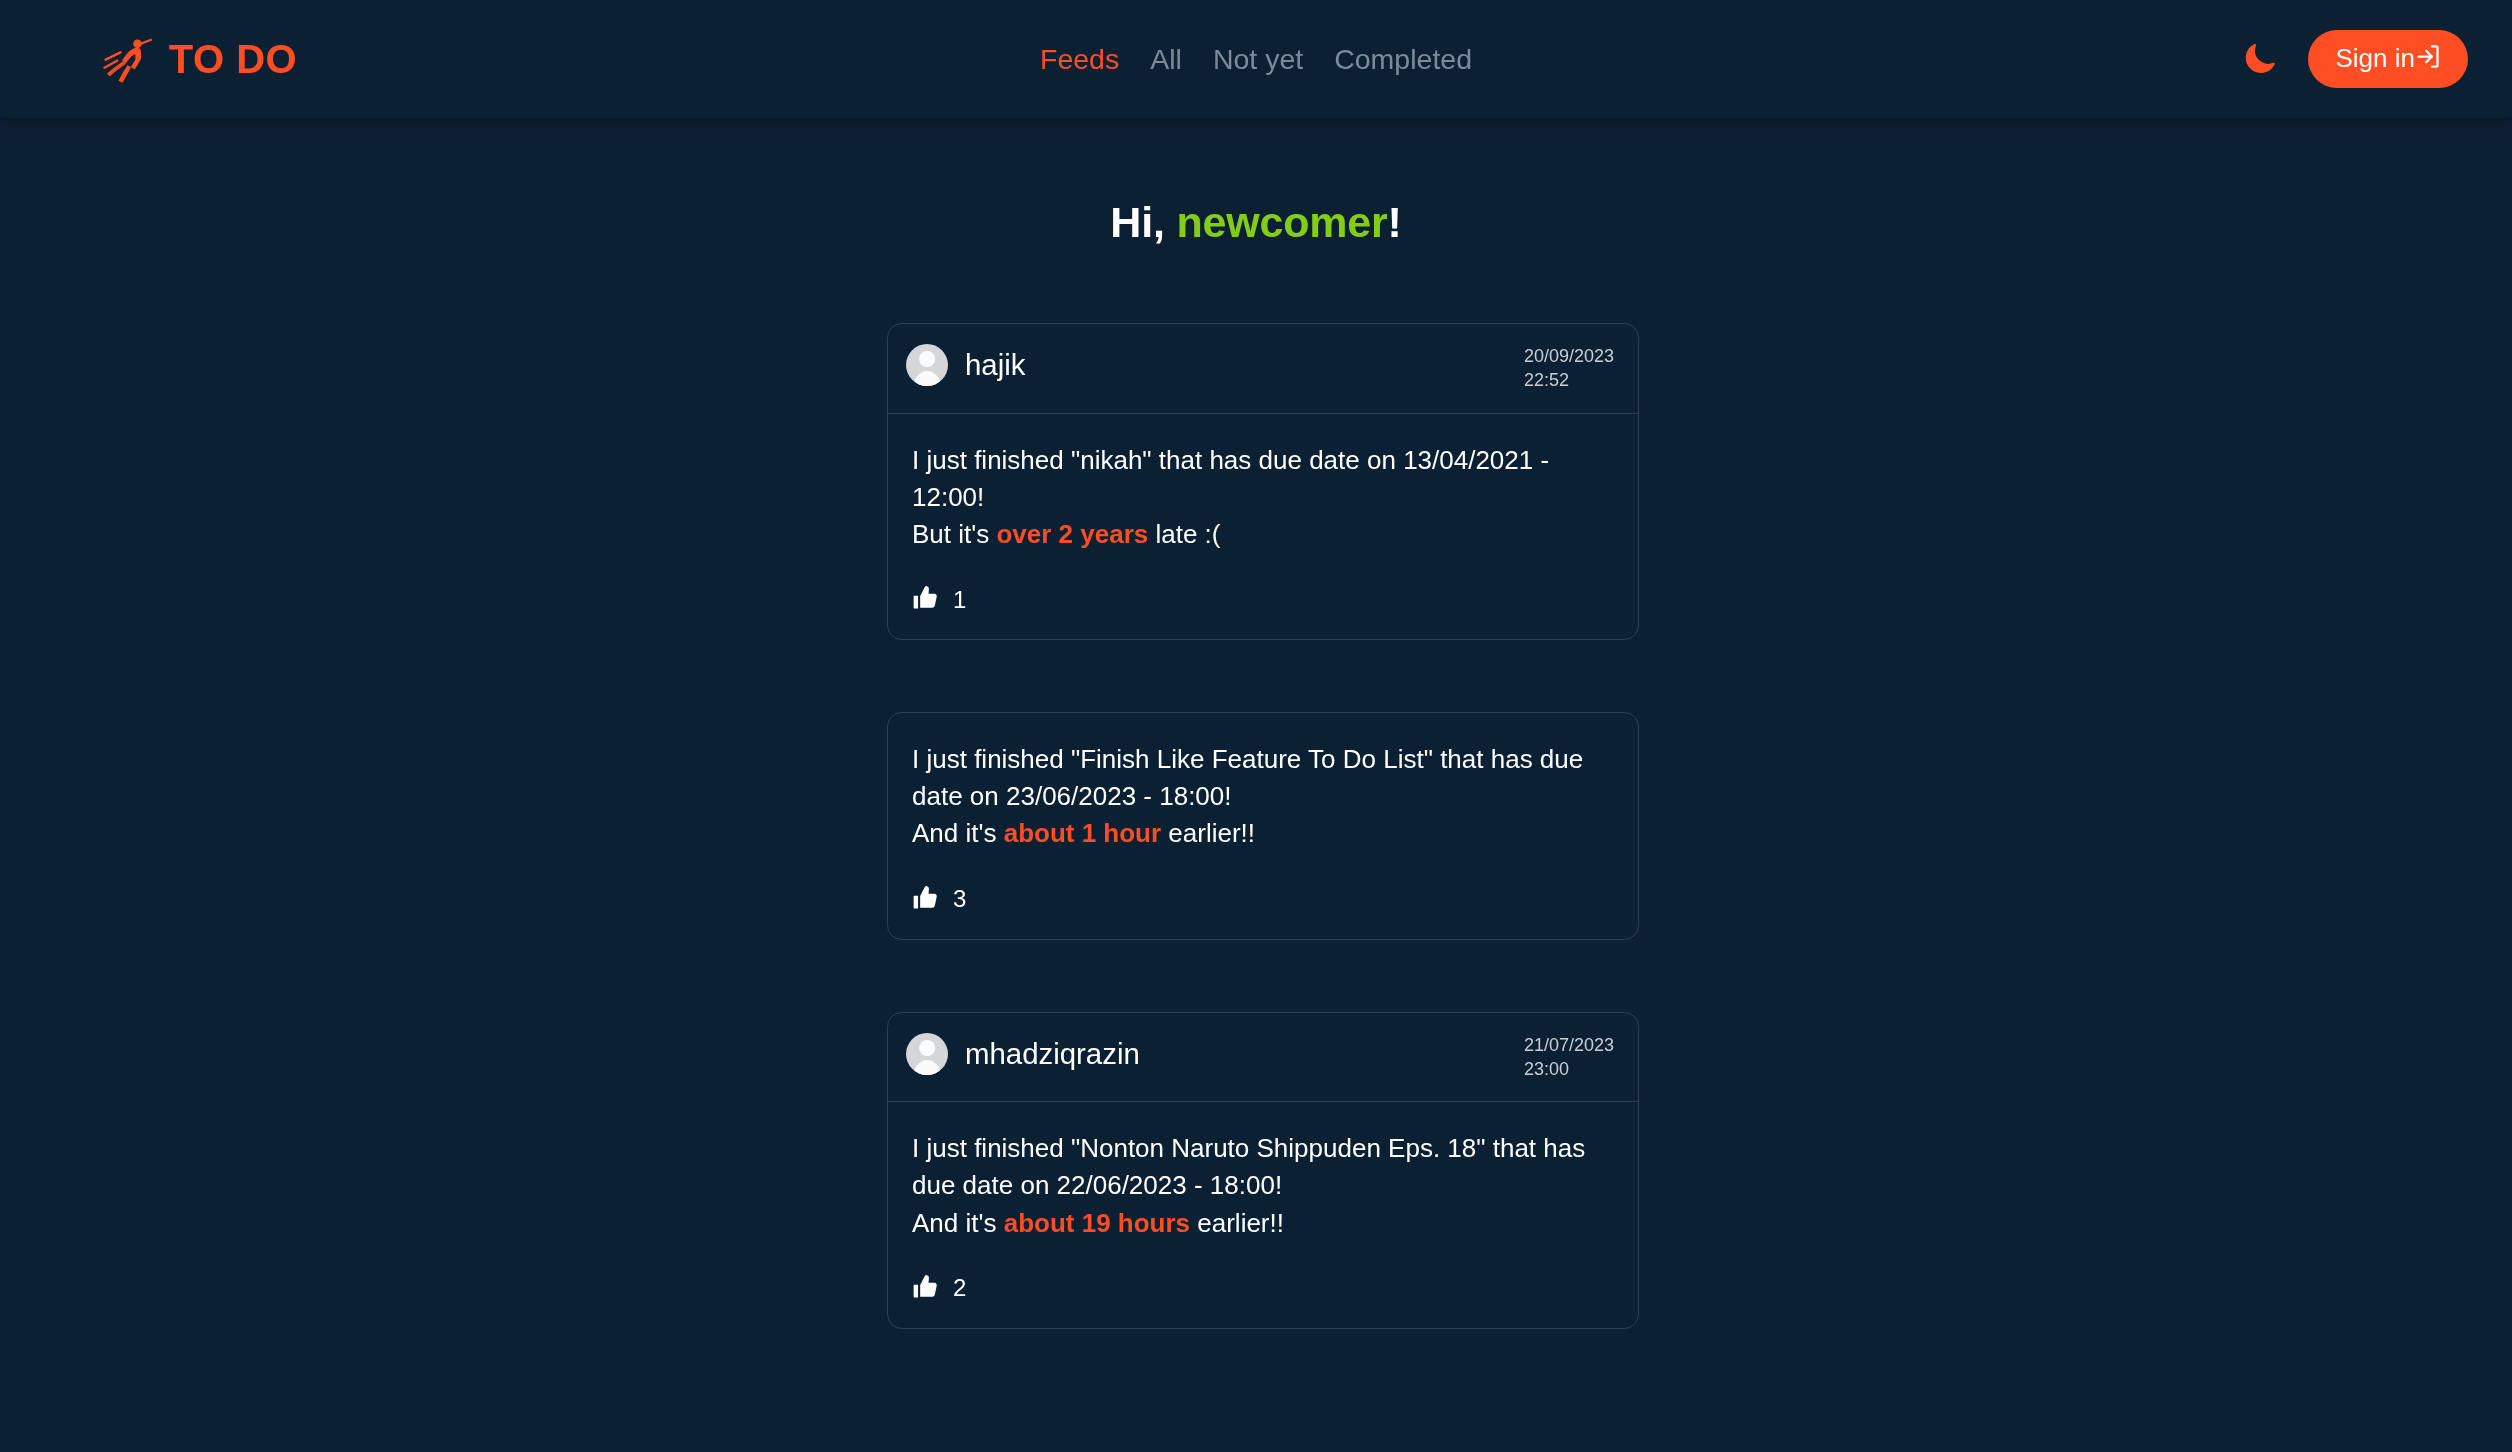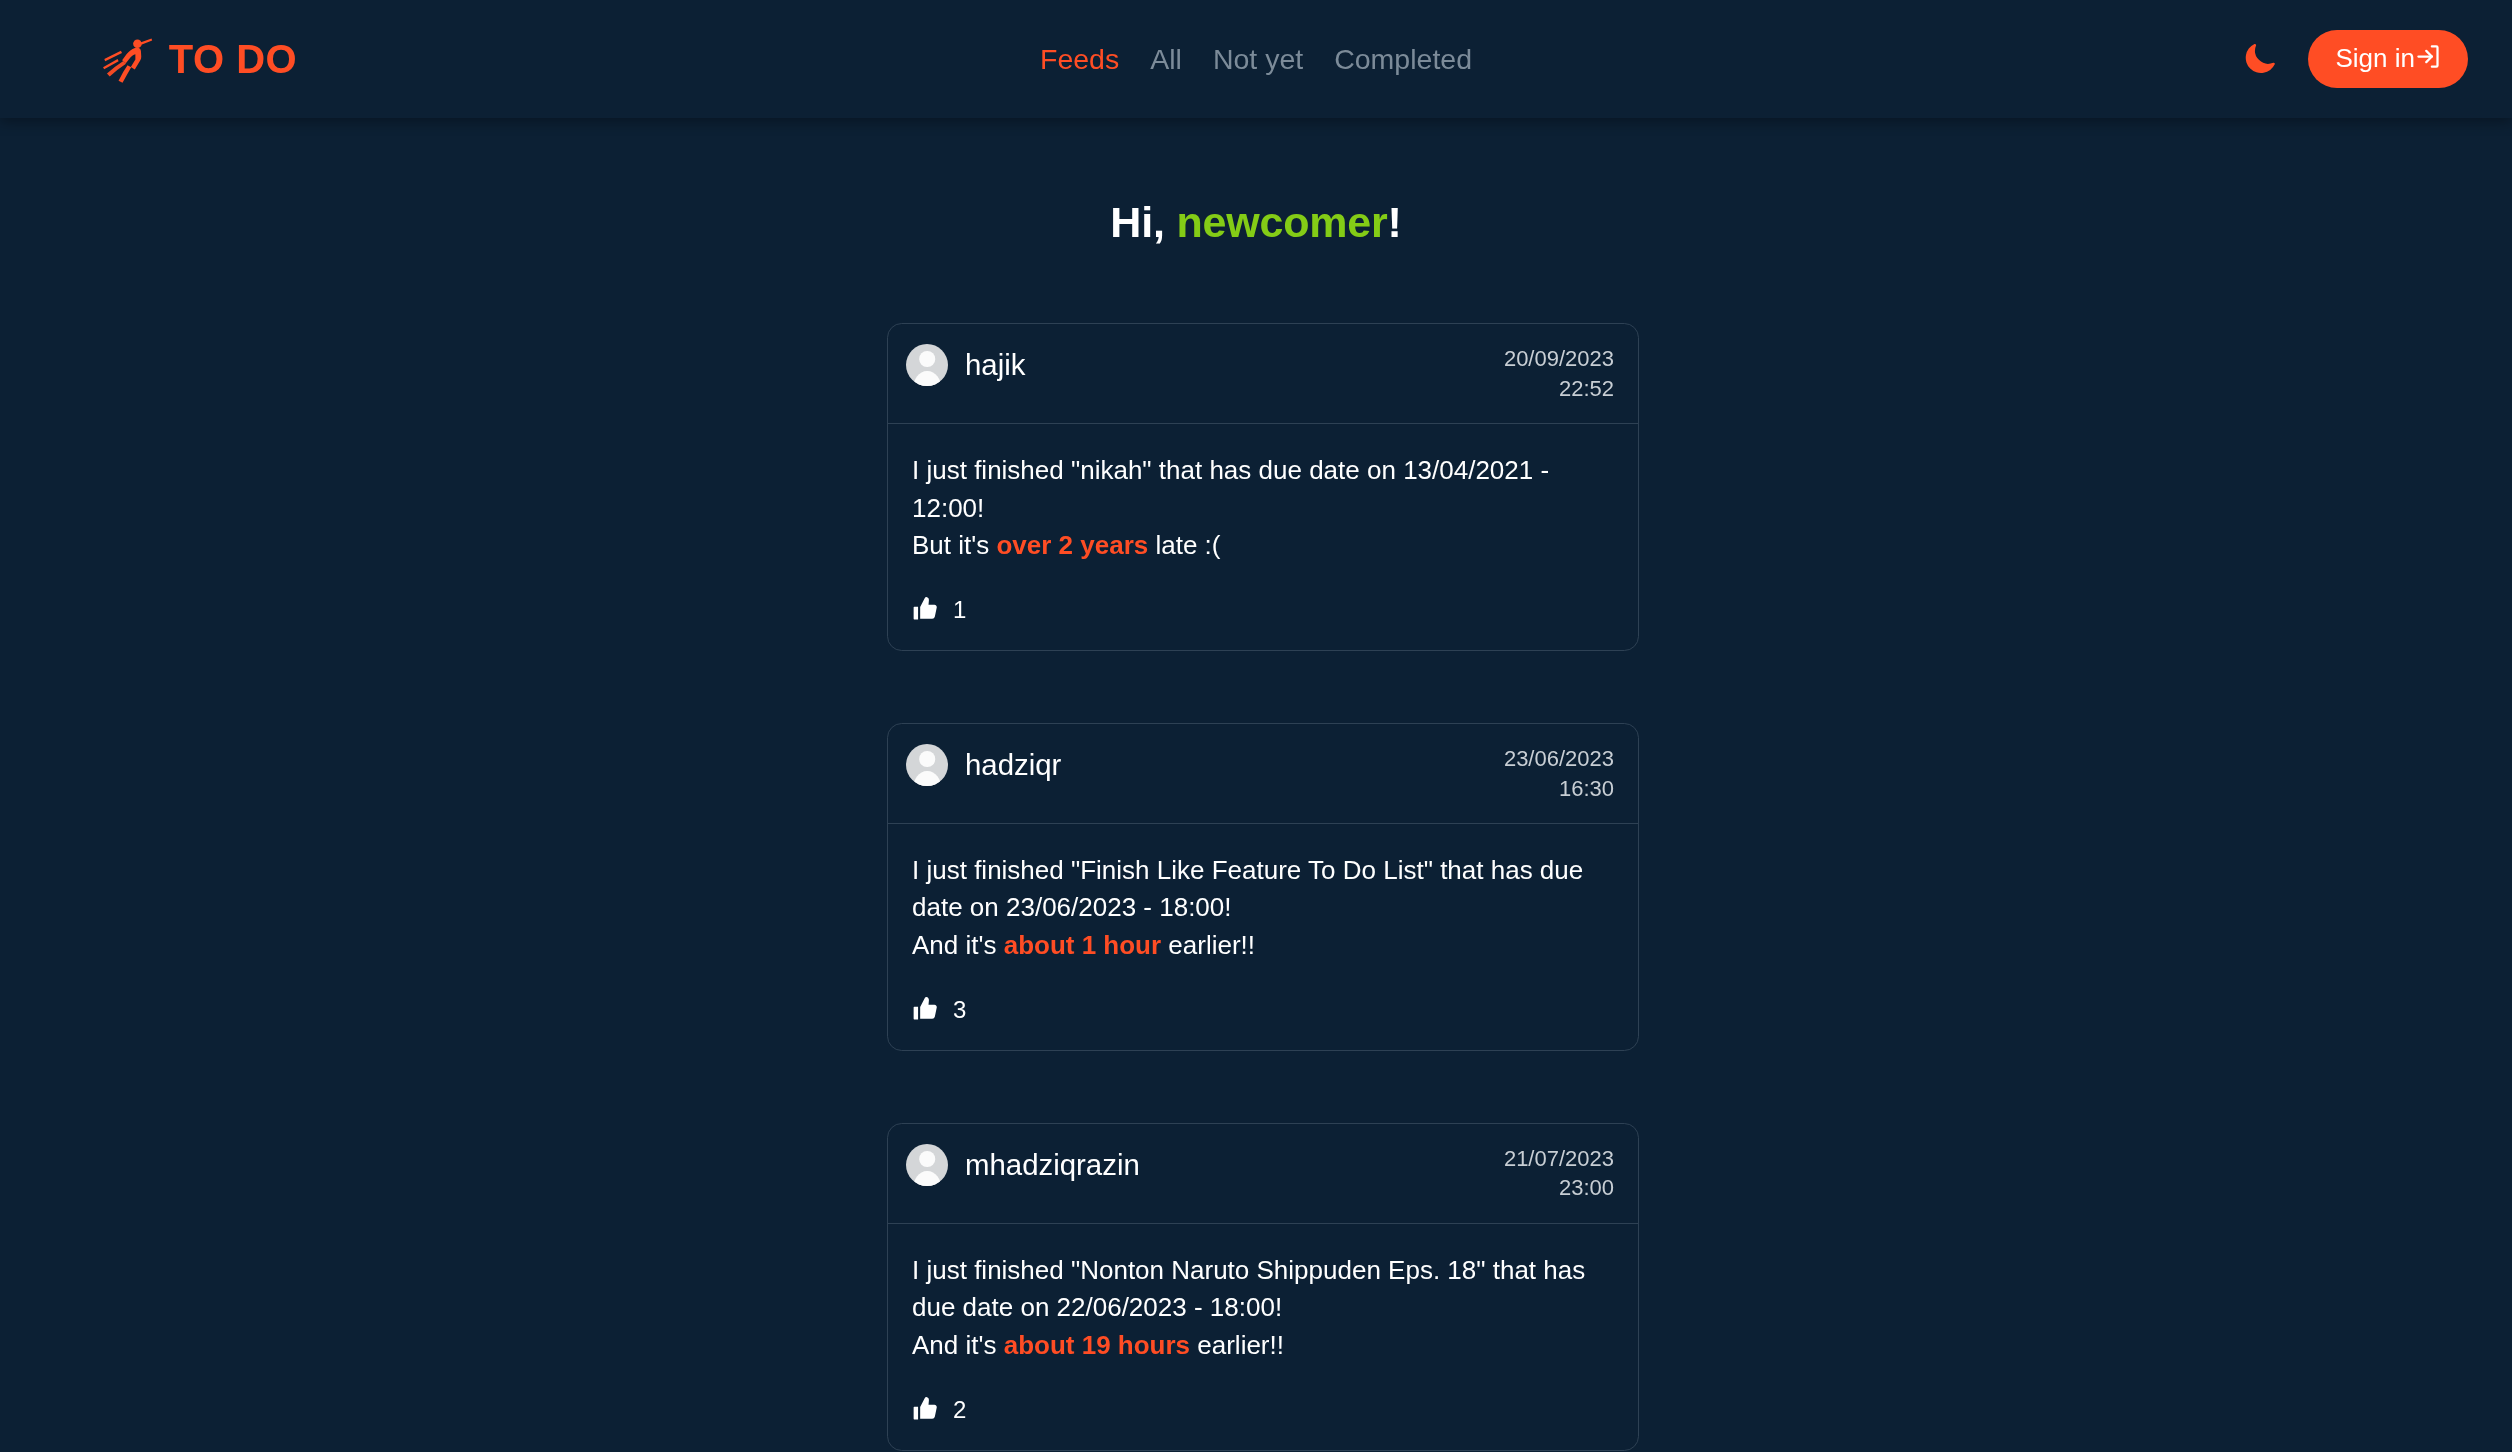--- a/index.html
+++ b/index.html
@@ -162,22 +162,21 @@
     border-radius: 50% 50% 0 0 / 70% 70% 0 0;
     background: #fbfbfb;
   }
   .author-name {
     font-size: 29.4px;
     color: #ffffff;
     line-height: 1;
   }
 
   .timestamp {
-    text-align: right;
-    font-size: 22px;
+    font-size: 18px;
     color: #c8ced4;
     line-height: 1.35;
     white-space: nowrap;
   }
 
   .feed-card-body { padding: 28px 24px 24px 24px; }
 
   .feed-text {
     font-size: 26px;
     line-height: 1.43;
@@ -275,30 +274,20 @@
               <path d="M2 10h3.2v11H2a0.6 0.6 0 0 1-0.6-0.6V10.6A0.6 0.6 0 0 1 2 10z"></path>
               <path d="M7 10.2 11.1 2.4A1.3 1.3 0 0 1 12.4 1.8c1.3 0.2 2.2 1.4 2.1 2.7l-0.35 3.9h5.1a2 2 0 0 1 1.96 2.42l-1.6 7.6A2.4 2.4 0 0 1 17.25 20.3H7z"></path>
             </svg>
           </span>
           <span class="like-count">1</span>
         </div>
       </div>
     </article>
 
     <article class="feed-card">
-      <div class="feed-card-header">
-        <div class="author">
-          <span class="avatar"></span>
-          <span class="author-name">hadziqr</span>
-        </div>
-        <div class="timestamp">
-          <div>23/06/2023</div>
-          <div>16:30</div>
-        </div>
-      </div>
       <div class="feed-card-body">
         <p class="feed-text">
           <span>I just finished "</span><span class="task-title">Finish Like Feature To Do List</span><span>" that has due date on </span><span>23/06/2023 - 18:00</span><span>!</span><br>
           <span>And it's </span><span class="delta">about 1 hour</span><span> earlier!!</span>
         </p>
         <div class="like-row">
           <span>
             <svg width="28" height="28" viewBox="0 0 24 24" fill="#ffffff" aria-hidden="true">
               <path d="M2 10h3.2v11H2a0.6 0.6 0 0 1-0.6-0.6V10.6A0.6 0.6 0 0 1 2 10z"></path>
               <path d="M7 10.2 11.1 2.4A1.3 1.3 0 0 1 12.4 1.8c1.3 0.2 2.2 1.4 2.1 2.7l-0.35 3.9h5.1a2 2 0 0 1 1.96 2.42l-1.6 7.6A2.4 2.4 0 0 1 17.25 20.3H7z"></path>

